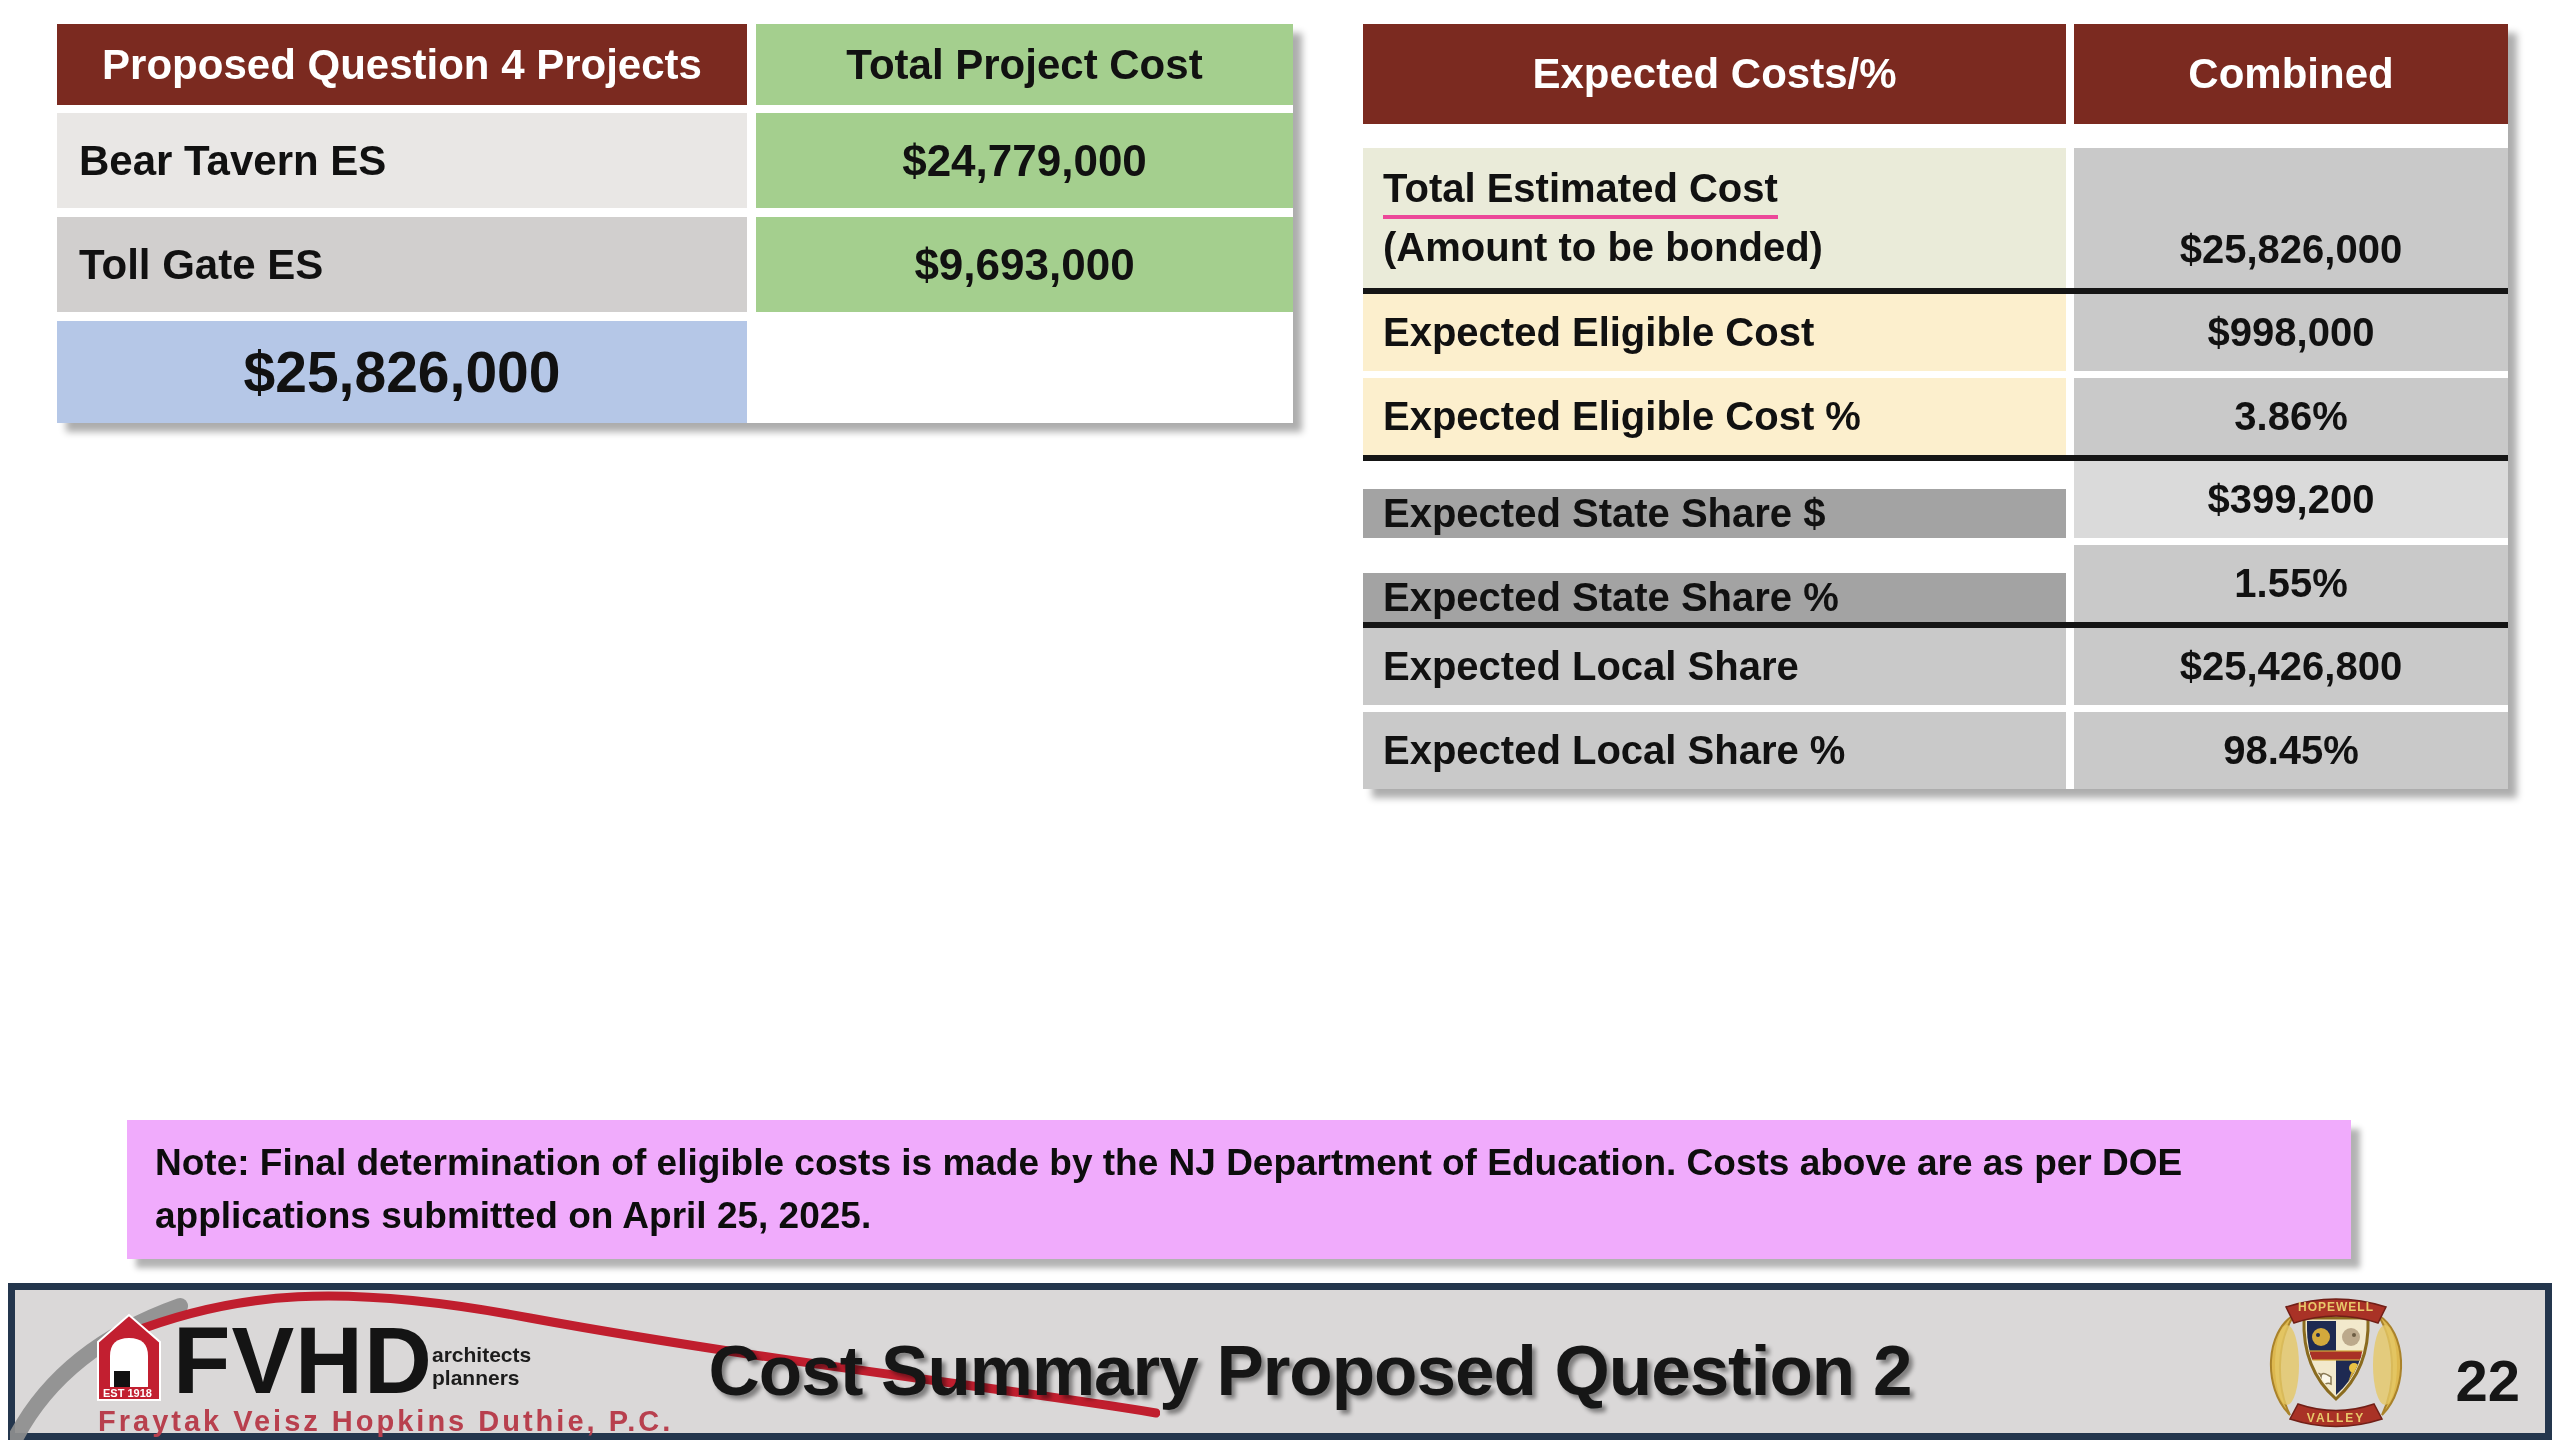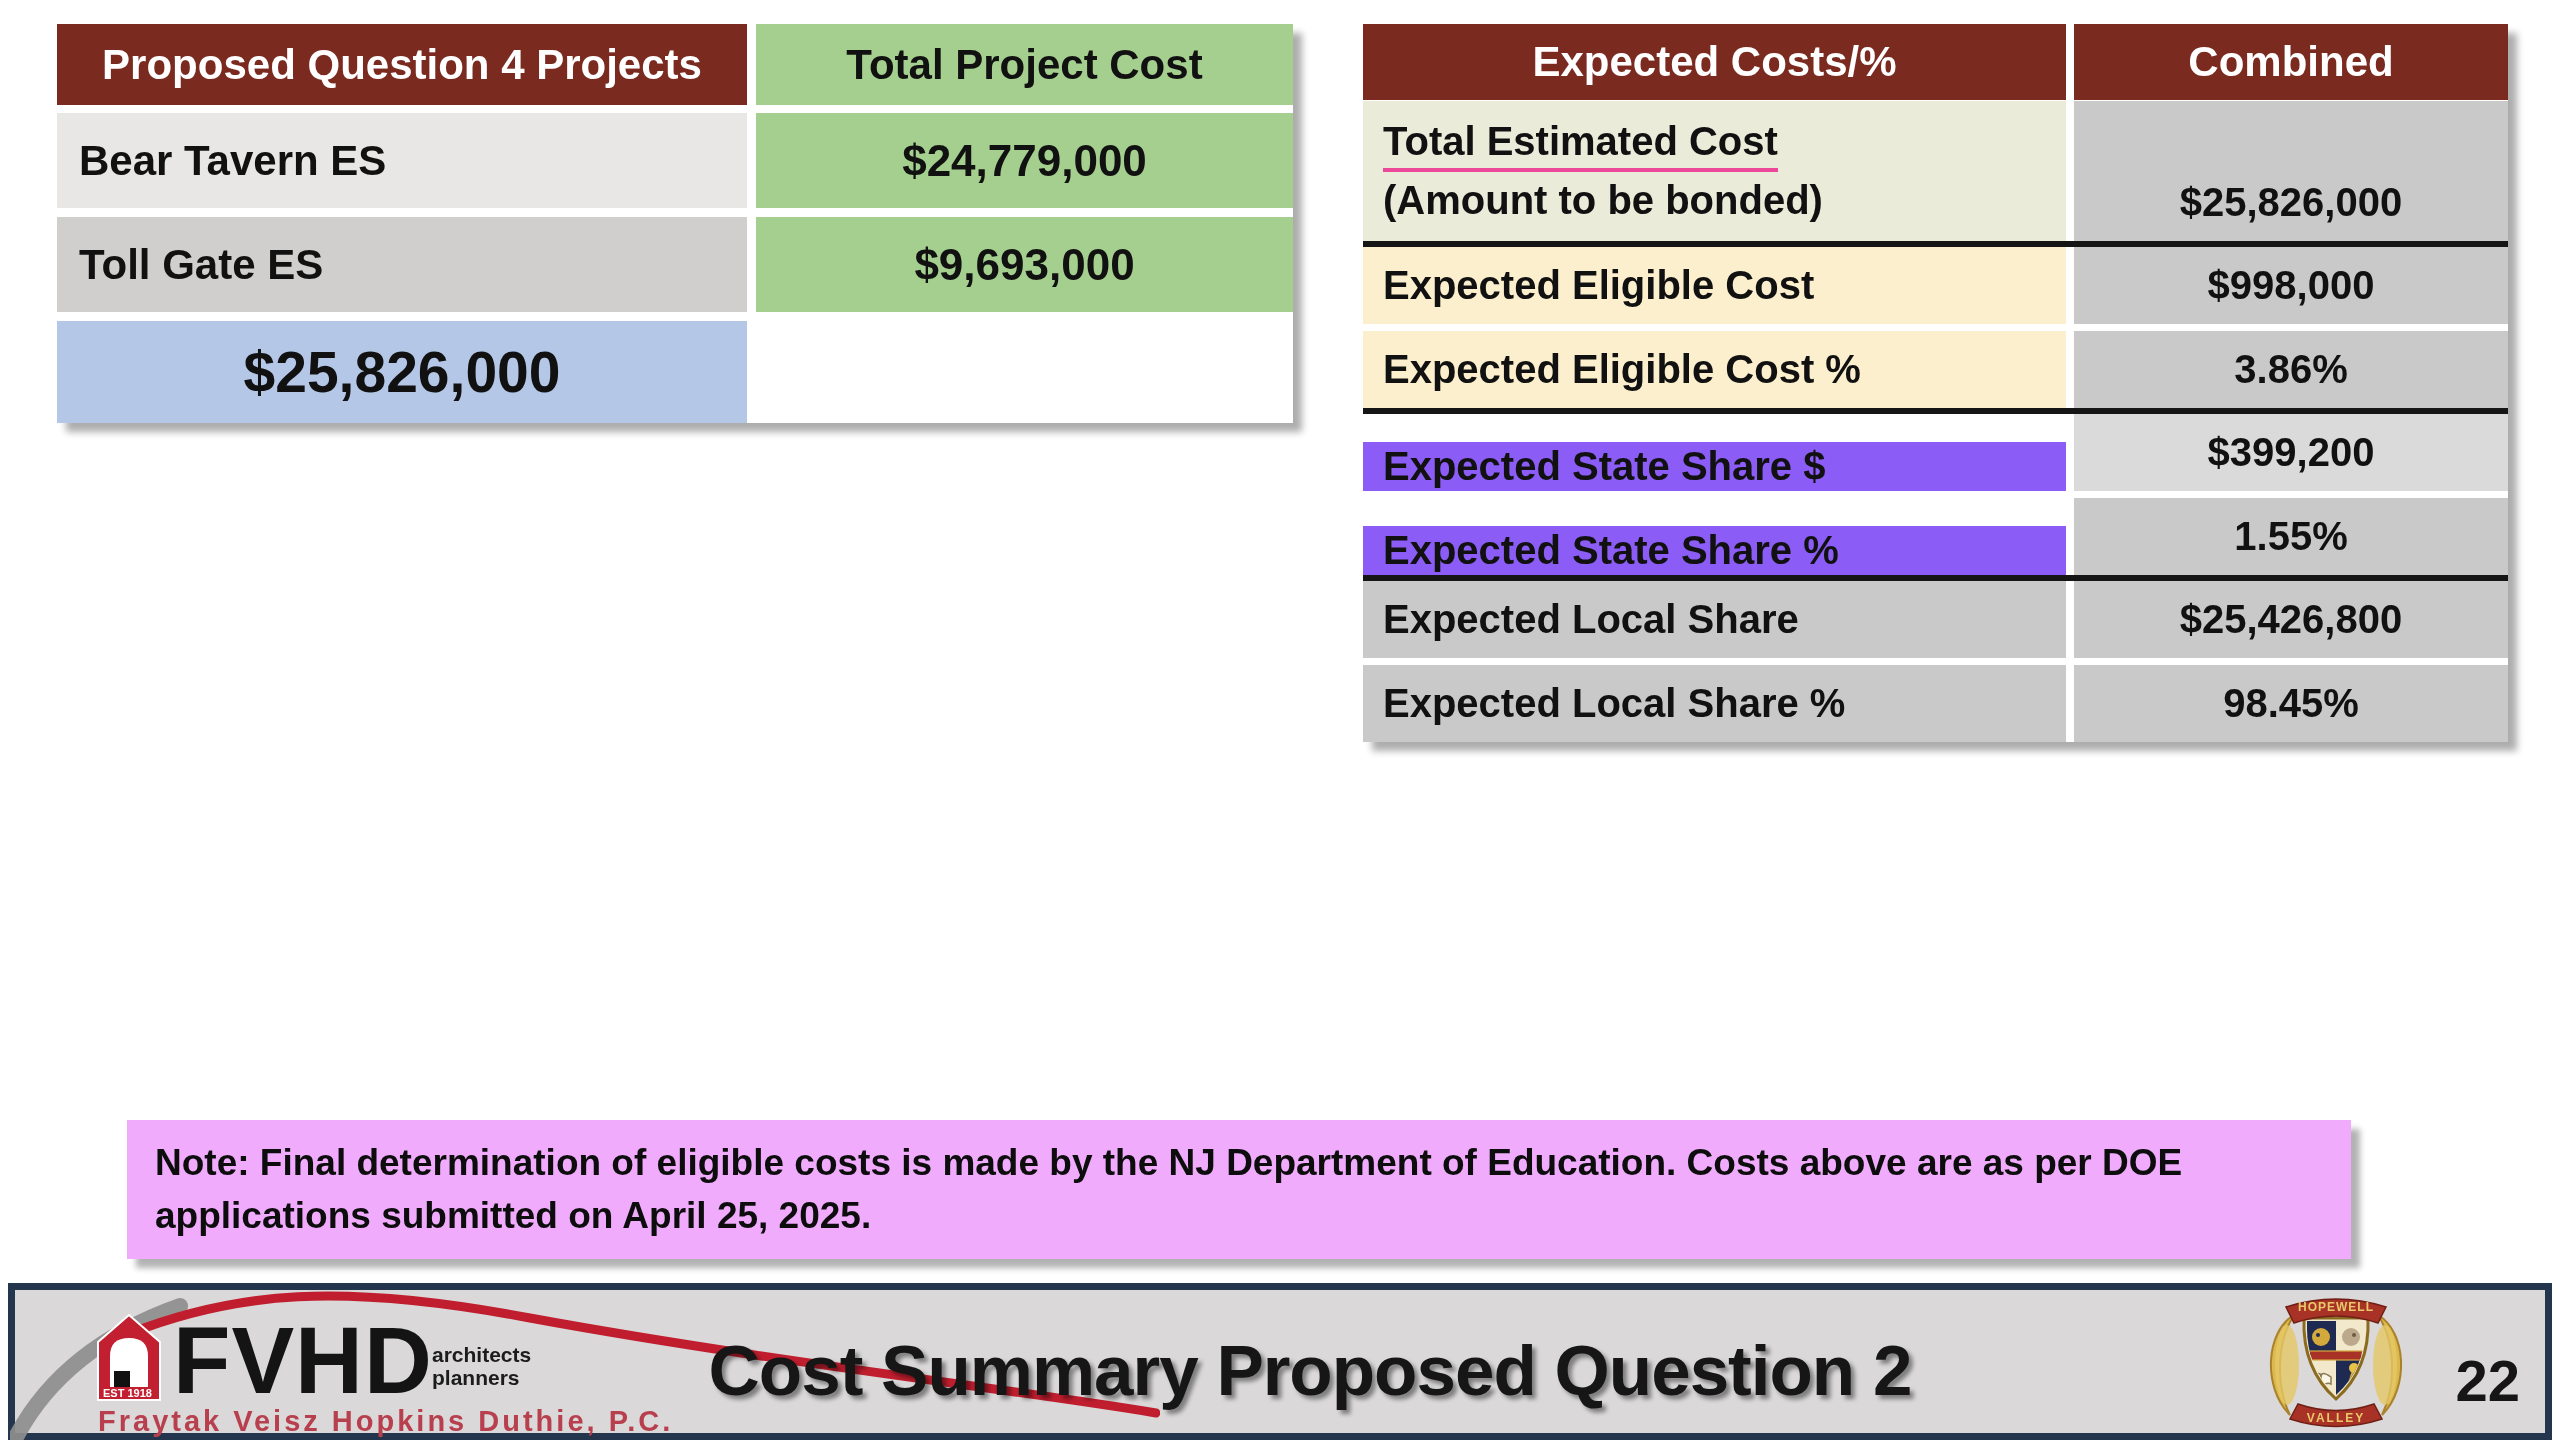--- a/index.html
+++ b/index.html
@@ -23,30 +23,30 @@
   .p-row{height:95px;margin-bottom:9px;}
   .p-row .c1{background:#E9E7E5;padding-left:22px;font-size:42px;}
   .p-row.alt .c1{background:#D1CFCE;}
   .p-row .c2{background:#A4CF8E;justify-content:center;font-size:44px;}
   .p-total{height:102px;}
   .p-total .c1{background:#B5C7E7;justify-content:flex-end;padding-right:26px;font-size:44px;}
   .p-total .c2{background:#B5C7E7;justify-content:center;font-size:57px;}
   
   .ctable{left:1363px;top:24px;width:1145px;}
   .ctable .trow{grid-template-columns:703px 434px;column-gap:8px;}
-  .c-hdr{height:76px;margin-bottom:1px;font-size:42px;}
+  .c-hdr{height:100px;margin-bottom:24px;font-size:42px;}
   .crow .lbl{padding-left:20px;font-size:40px;}
   .crow .val{justify-content:center;background:#C9C9C9;font-size:40px;}
   .crow{height:77px;}
   .crow.first{height:140px;}
   .crow.first .lbl{flex-direction:column;align-items:flex-start;justify-content:center;background:#EAEBD9;}
   .crow.first .val{align-items:flex-end;padding-bottom:16px;}
   .underlined{border-bottom:4px solid #ec4899;padding-bottom:4px;margin-bottom:6px;display:inline-block;}
   .bg-yellow{background:#FCEFCD;}
-  .bg-peach{background:#8b5cf6;margin-top:28px;}
+  .bg-peach{background:#a3a3a3;margin-top:28px;}
   .bg-gray{background:#C9C9C9;}
   .val-light{background:#DADADA !important;}
   .gap{margin-bottom:7px;}
   .sep-black{border-bottom:6px solid #151515;}
   
   .note{
     position:absolute;left:127px;top:1120px;width:2224px;min-height:133px;
     background:#f0abfc;box-sizing:border-box;padding:17px 28px;
     font-size:37px;line-height:1.42;color:#0d0d0d;
     box-shadow:9px 9px 6px rgba(0,0,0,0.30);

